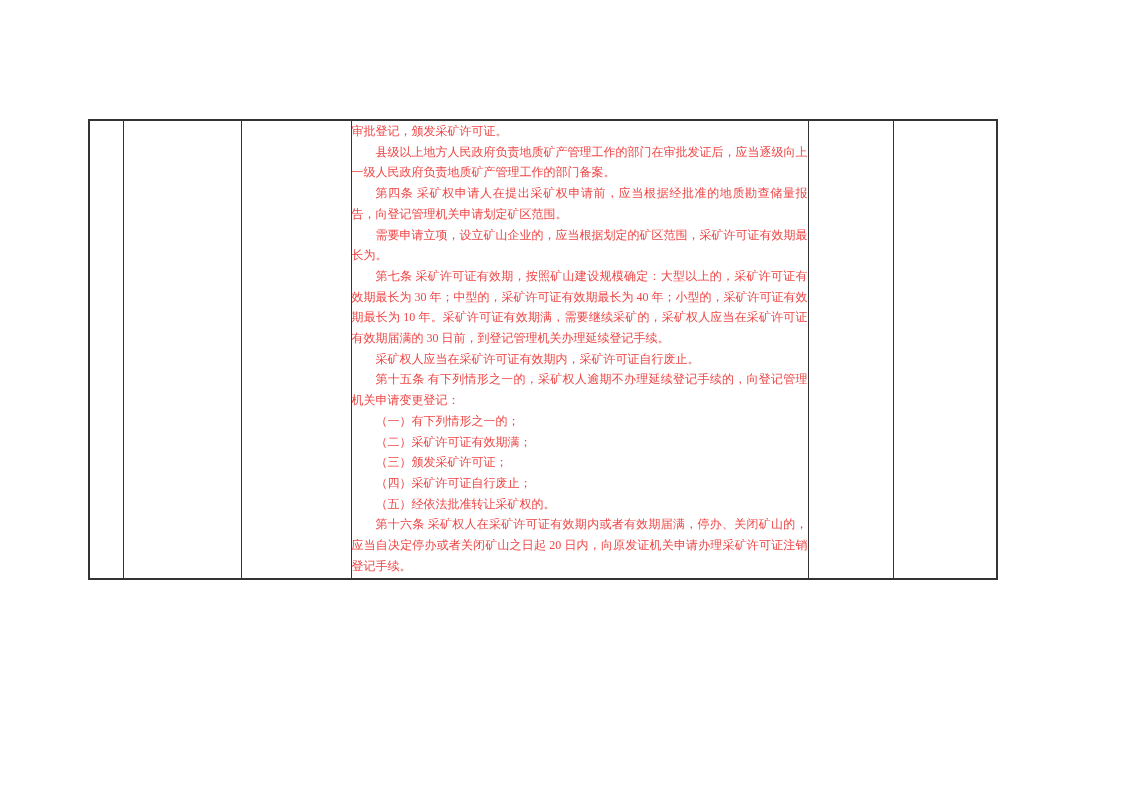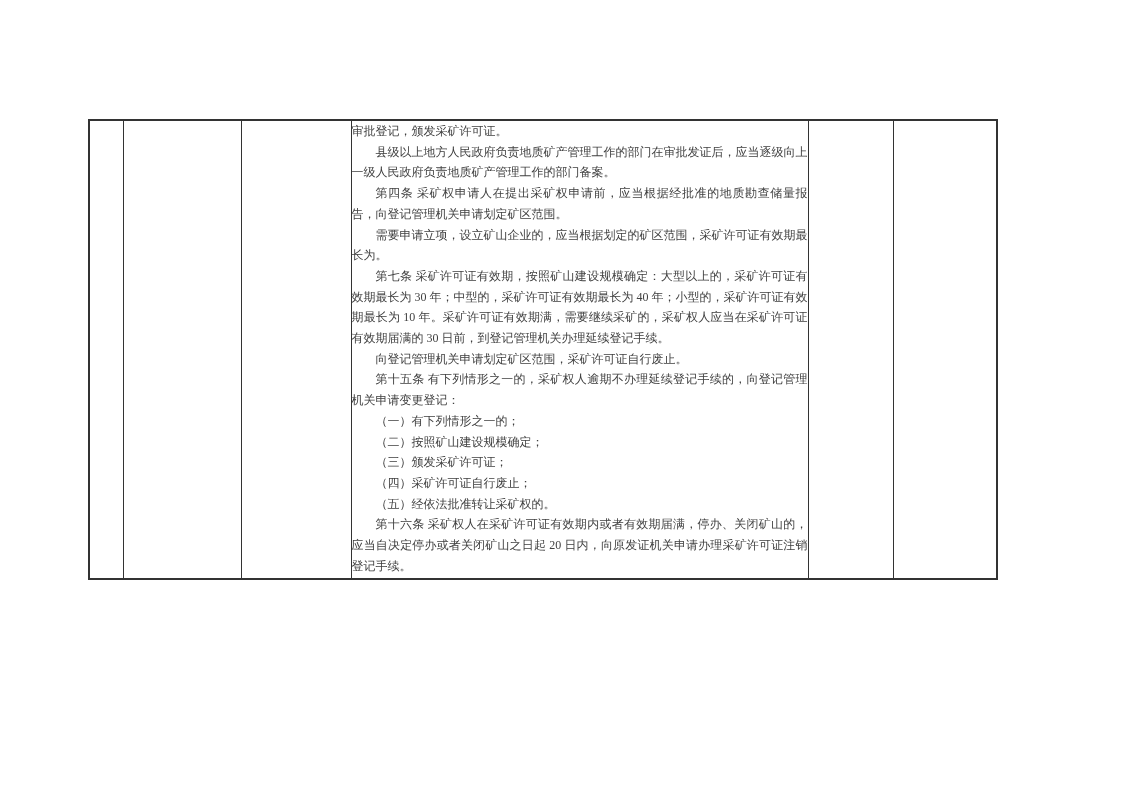--- a/index.html
+++ b/index.html
@@ -26,21 +26,21 @@
     border: 2px solid #333333;
     background: #ffffff;
   }
   table.doc-table td {
     border: 1px solid #333333;
     padding: 0;
     vertical-align: top;
   }
   td.text-cell {
     padding: 4px 6px 2px 5px;
-    color: #404040;
+    color: #ef4444;
     font-size: 12px;
     line-height: 20.7px;
     text-align: justify;
   }
   .para {
     margin: 0;
     text-indent: 0;
   }
   .para.indent {
     text-indent: 2em;
@@ -63,24 +63,24 @@
       <tr>
         <td></td>
         <td></td>
         <td></td>
         <td class="text-cell">
             <p class="para">审批登记，颁发采矿许可证。</p>
             <p class="para indent">县级以上地方人民政府负责地质矿产管理工作的部门在审批发证后，应当逐级向上一级人民政府负责地质矿产管理工作的部门备案。</p>
             <p class="para indent">第四条 采矿权申请人在提出采矿权申请前，应当根据经批准的地质勘查储量报告，向登记管理机关申请划定矿区范围。</p>
             <p class="para indent">需要申请立项，设立矿山企业的，应当根据划定的矿区范围，采矿许可证有效期最长为。</p>
             <p class="para indent">第七条 采矿许可证有效期，按照矿山建设规模确定：大型以上的，采矿许可证有效期最长为 30 年；中型的，采矿许可证有效期最长为 40 年；小型的，采矿许可证有效期最长为 10 年。采矿许可证有效期满，需要继续采矿的，采矿权人应当在采矿许可证有效期届满的 30 日前，到登记管理机关办理延续登记手续。</p>
-            <p class="para indent">向登记管理机关申请划定矿区范围，采矿许可证自行废止。</p>
+            <p class="para indent">采矿权人应当在采矿许可证有效期内，采矿许可证自行废止。</p>
             <p class="para indent">第十五条 有下列情形之一的，采矿权人逾期不办理延续登记手续的，向登记管理机关申请变更登记：</p>
             <p class="para indent">（一）有下列情形之一的；</p>
-            <p class="para indent">（二）按照矿山建设规模确定；</p>
+            <p class="para indent">（二）采矿许可证有效期满；</p>
             <p class="para indent">（三）颁发采矿许可证；</p>
             <p class="para indent">（四）采矿许可证自行废止；</p>
             <p class="para indent">（五）经依法批准转让采矿权的。</p>
             <p class="para indent">第十六条 采矿权人在采矿许可证有效期内或者有效期届满，停办、关闭矿山的，应当自决定停办或者关闭矿山之日起 20 日内，向原发证机关申请办理采矿许可证注销登记手续。</p>
           </td>
         <td></td>
         <td></td>
       </tr>
     </tbody>
   </table>

